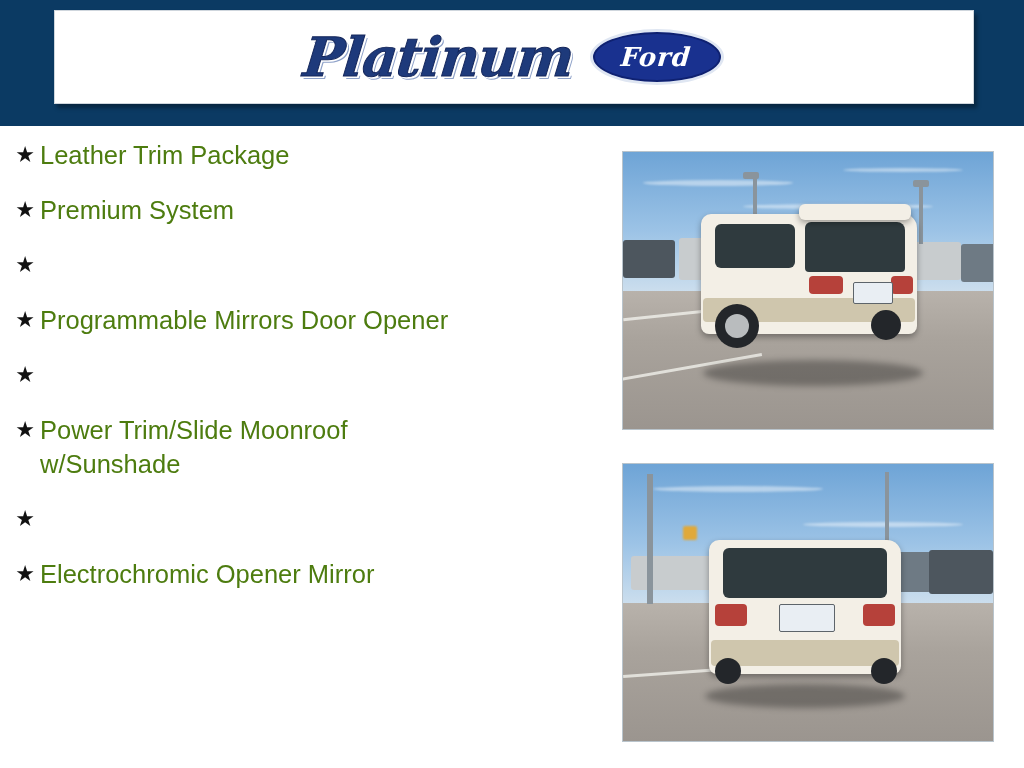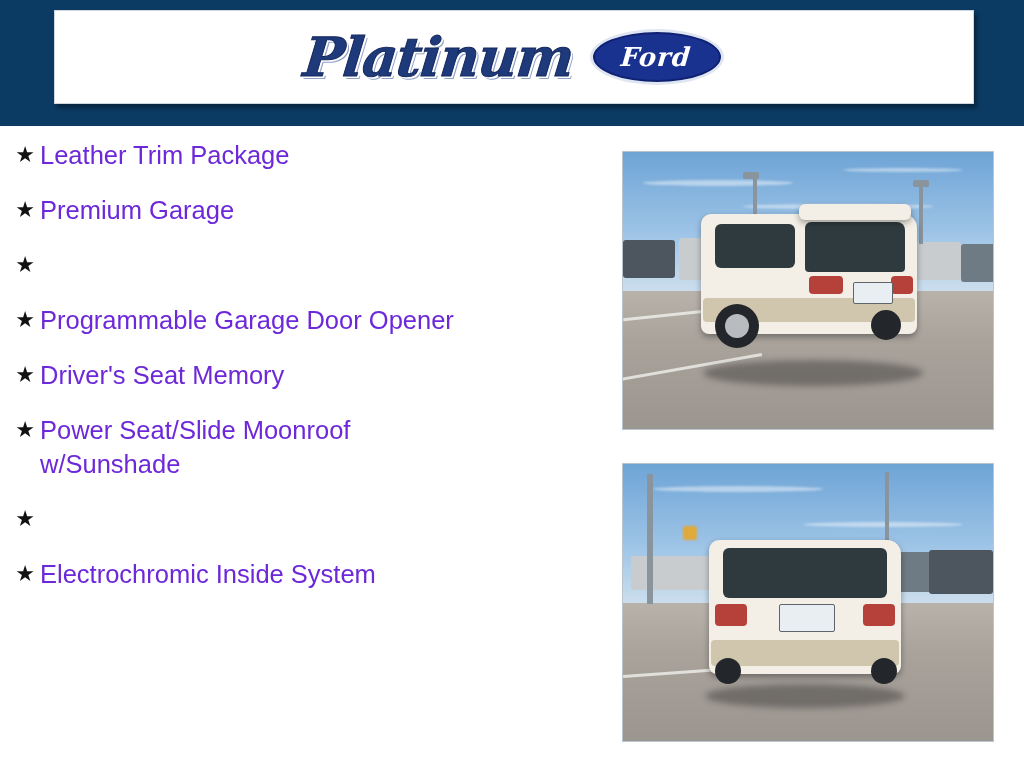--- a/index.html
+++ b/index.html
@@ -106,21 +106,21 @@
     width: 30px;
     font-size: 22px;
     line-height: 34px;
     color: #111111;
     text-align: center;
   }
 
   .feature-text {
     font-size: 25.5px;
     line-height: 34px;
-    color: #6d28d9;
+    color: #4d7c0f;
     max-width: 440px;
   }
 
   
   .photo {
     position: absolute;
     overflow: hidden;
     background: #9fb4c6;
     border: 1px solid #b9c4cc;
   }
@@ -247,43 +247,42 @@
     </div>
   </div>
 
   <ul class="features">
     <li class="feature-item">
       <span class="bullet-star">★</span>
       <span class="feature-text">Leather Trim Package</span>
     </li>
     <li class="feature-item">
       <span class="bullet-star">★</span>
-      <span class="feature-text">Premium Garage</span>
-    </li>
-    <li class="feature-item">
-      <span class="bullet-star">★</span>
-    </li>
-    <li class="feature-item">
-      <span class="bullet-star">★</span>
-      <span class="feature-text">Programmable Garage Door Opener</span>
-    </li>
-    <li class="feature-item">
-      <span class="bullet-star">★</span>
-      <span class="feature-text">Driver's Seat Memory</span>
-    </li>
-    <li class="feature-item">
-      <span class="bullet-star">★</span>
-      <span class="feature-text">Power Seat/Slide Moonroof w/Sunshade</span>
-    </li>
-    <li class="feature-item">
-      <span class="bullet-star">★</span>
-    </li>
-    <li class="feature-item">
-      <span class="bullet-star">★</span>
-      <span class="feature-text">Electrochromic Inside System</span>
+      <span class="feature-text">Premium System</span>
+    </li>
+    <li class="feature-item">
+      <span class="bullet-star">★</span>
+    </li>
+    <li class="feature-item">
+      <span class="bullet-star">★</span>
+      <span class="feature-text">Programmable Mirrors Door Opener</span>
+    </li>
+    <li class="feature-item">
+      <span class="bullet-star">★</span>
+    </li>
+    <li class="feature-item">
+      <span class="bullet-star">★</span>
+      <span class="feature-text">Power Trim/Slide Moonroof w/Sunshade</span>
+    </li>
+    <li class="feature-item">
+      <span class="bullet-star">★</span>
+    </li>
+    <li class="feature-item">
+      <span class="bullet-star">★</span>
+      <span class="feature-text">Electrochromic Opener Mirror</span>
     </li>
   </ul>
 
   <div class="photo photo-top">
     <div class="sky"></div>
     <div class="sky-streak" style="left:20px; top:28px; width:150px; height:6px;"></div>
     <div class="sky-streak" style="left:120px; top:52px; width:190px; height:5px;"></div>
     <div class="sky-streak" style="left:220px; top:16px; width:120px; height:4px;"></div>
 
     <div class="ground"></div>

